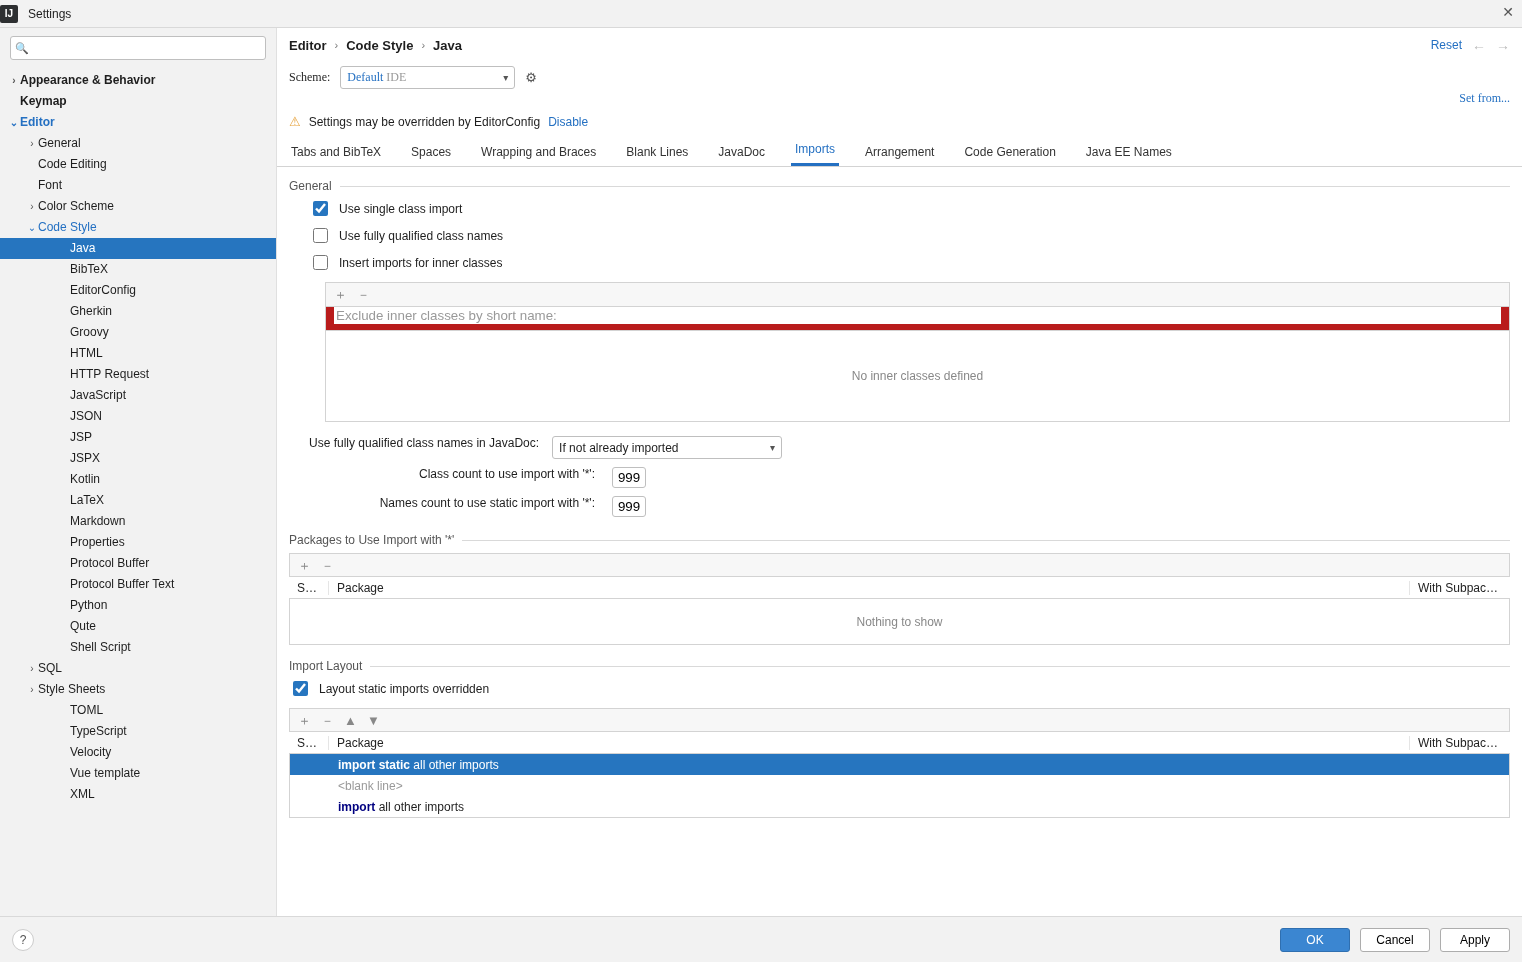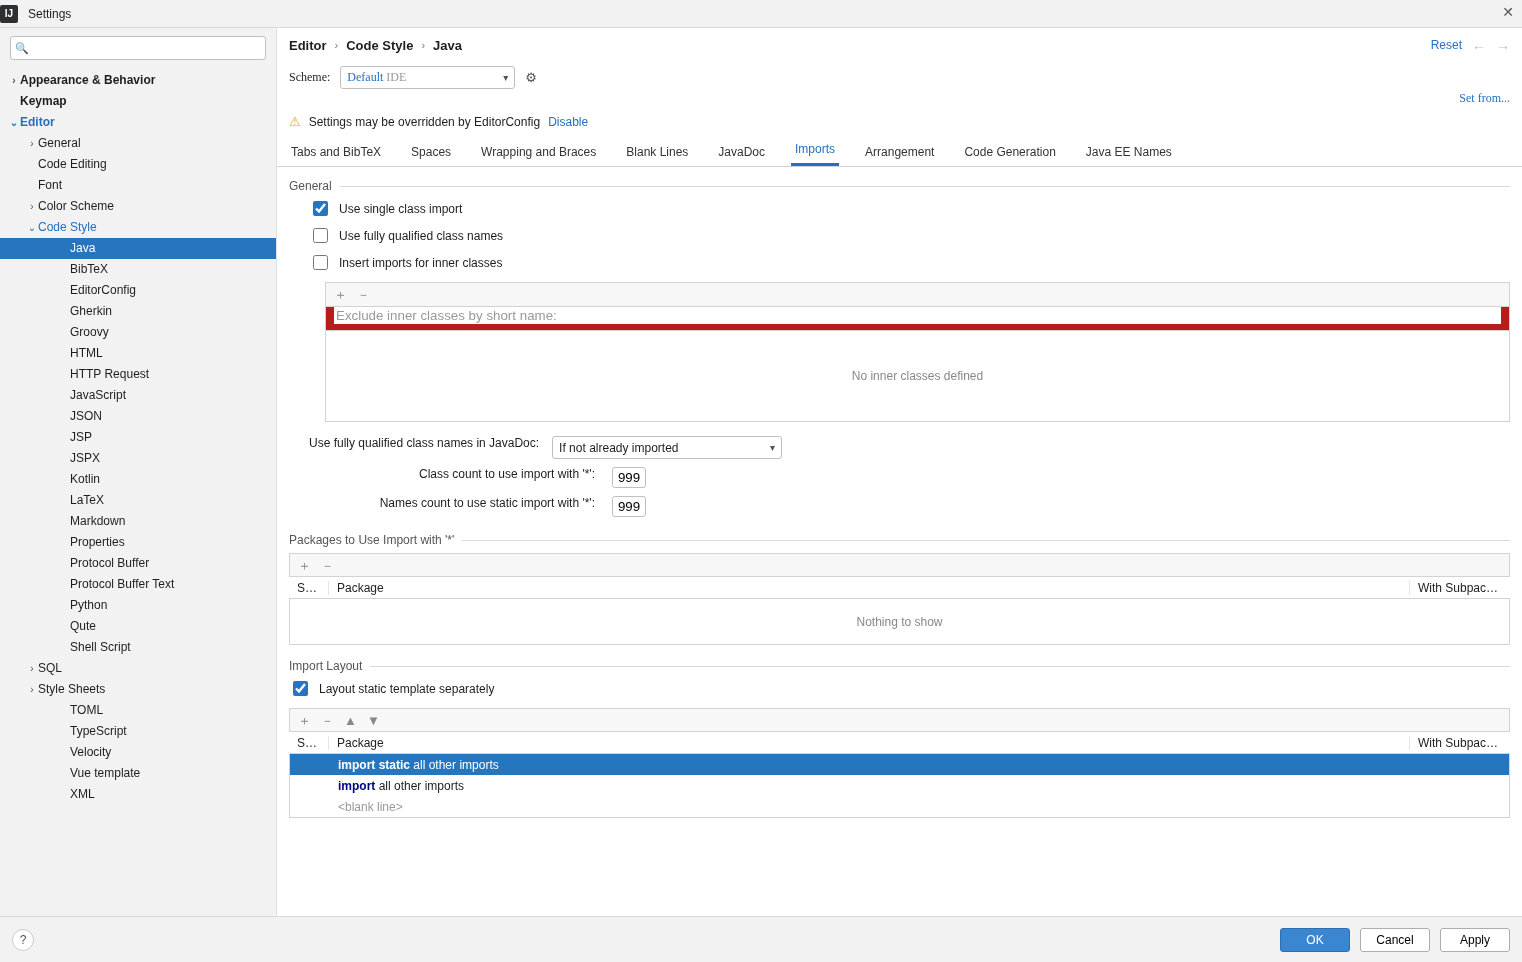--- a/index.html
+++ b/index.html
@@ -271,21 +271,21 @@
           <div class="box-body short">Nothing to show</div>
         </div>
       </div>
 
       <div class="group-title" style="margin-top:14px;">
           <span>Import Layout</span>
           <span class="line"></span>
         </div>
       <div class="check-row" style="padding-left:0;">
           <input type="checkbox" checked="" style="">
-          <span>Layout static template separately</span>
+          <span>Layout static imports overridden</span>
         </div>
 
       <div class="mini-toolbar" style="border:1px solid #d3d3d3">
         <span class="tool-btn">＋</span>
         <span class="tool-btn">－</span>
         <span class="tool-btn">▲</span>
         <span class="tool-btn">▼</span>
       </div>
       <div class="table-head" style="border-top:0;">
         <div class="th static">Sta...</div>
@@ -293,26 +293,26 @@
         <div class="th sub">With Subpackag...</div>
       </div>
       <div class="table-body" id="layout-rows">
           <div class="layout-row selected">
             <div class="c-static"></div>
             <div class="c-pkg"><span class="kw">import static</span><span> all other imports</span></div>
             <div class="c-sub"></div>
           </div>
           <div class="layout-row">
             <div class="c-static"></div>
-            <div class="c-pkg"><span class="kw">import</span><span> all other imports</span></div>
+            <div class="c-pkg"><span class="blank">&lt;blank line&gt;</span></div>
             <div class="c-sub"></div>
           </div>
           <div class="layout-row">
             <div class="c-static"></div>
-            <div class="c-pkg"><span class="blank">&lt;blank line&gt;</span></div>
+            <div class="c-pkg"><span class="kw">import</span><span> all other imports</span></div>
             <div class="c-sub"></div>
           </div>
         </div>
     </div>
   </div>
 </div>
 
 <div class="footer">
   <div class="help-btn">?</div>
   <div class="right">

